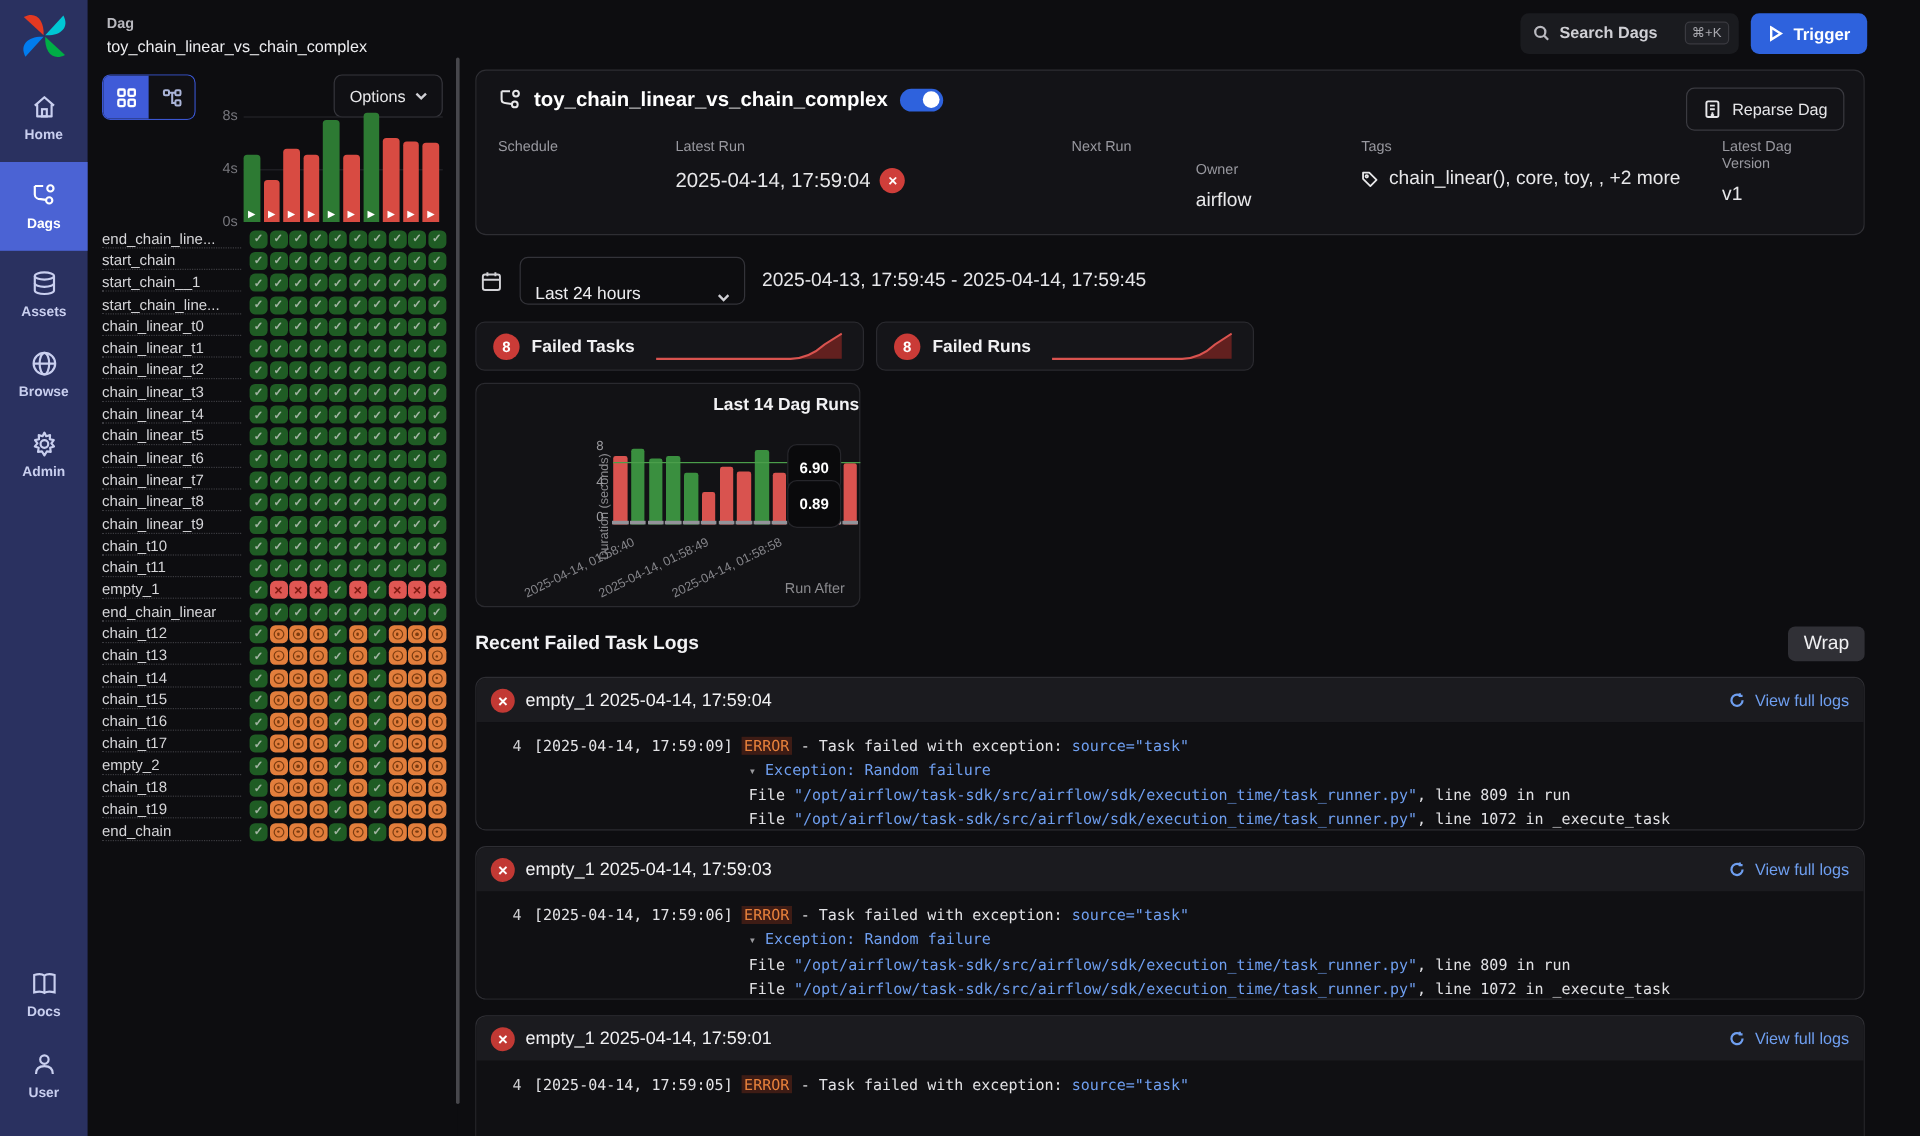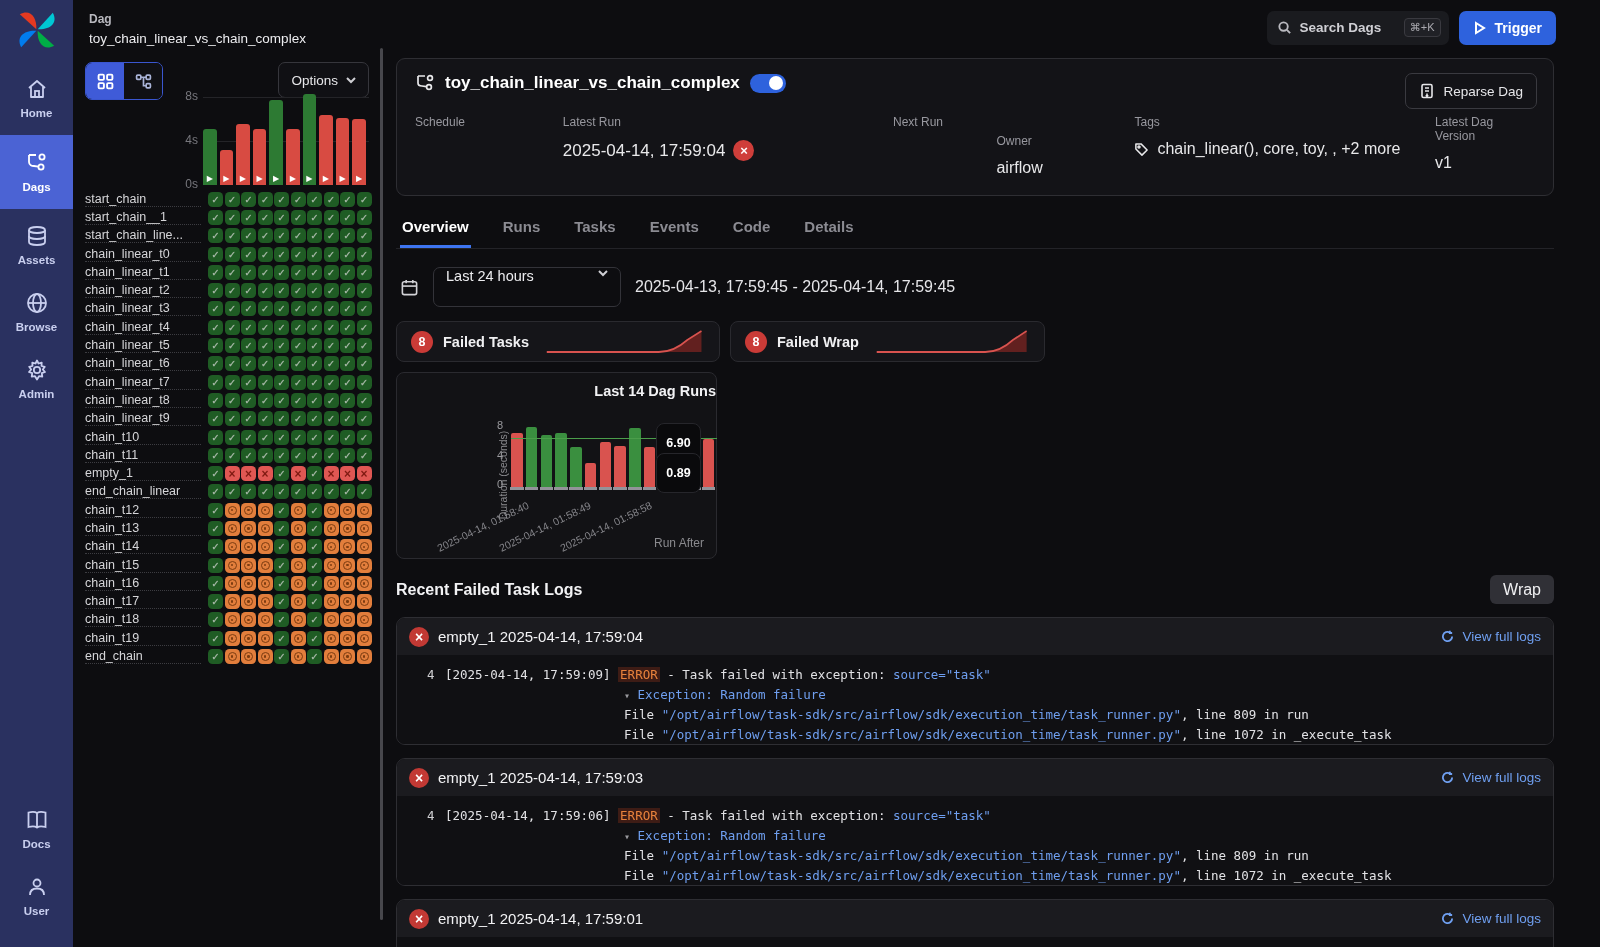--- a/index.html
+++ b/index.html
@@ -100,21 +100,21 @@
   .tagicon { width:15px; height:15px; stroke:#e8e8ea; fill:none; stroke-width:1.6; }
 
   .tabs { display:flex; gap:30px; margin-top:14px; border-bottom:1px solid #232328; padding:0 4px; }
   .tab { font-size:15px; color:#8b8b92; font-weight:bold; padding:8px 2px 10px 2px; cursor:pointer;
          border-bottom:3px solid transparent; }
   .tab.active { color:#fff; border-bottom-color:#3d74f0; }
 
   .time-row { display:flex; align-items:center; gap:14px; margin-top:18px; padding-left:4px; }
   .time-row svg.cal { width:19px; height:19px; stroke:#d2d2d6; fill:none; stroke-width:1.7; }
   .range-select { width:188px; height:40px; border:1px solid #333339; border-radius:7px; display:flex;
-                  align-items:flex-start; padding:0 12px; cursor:pointer; }
+                  align-items:flex-end; padding:0 12px; cursor:pointer; }
   .range-select .sel-text { font-size:14.5px; color:#ececef; }
   .range-select .chev { margin-left:auto; }
   .range-text { font-size:16px; color:#e6e6e9; }
 
   .metric-row { display:flex; gap:10px; margin-top:14px; }
   .metric-card { width:324px; height:41px; background:#151519; border:1px solid #2a2a2f; border-radius:8px;
                  display:flex; align-items:center; padding:0 14px; gap:10px; cursor:pointer; }
   .count-badge { width:22px; height:22px; border-radius:50%; background:#ca3b37; color:#fff; font-size:12.5px;
                  font-weight:bold; display:flex; align-items:center; justify-content:center; }
   .metric-label { font-size:14.5px; font-weight:bold; color:#f0f0f2; }
@@ -317,20 +317,35 @@
         <div class="mini-bar failed" style="left: 132.8px; height: 67.466px;">
           <span class="play">▶</span>
         </div>
         <div class="mini-bar failed" style="left: 149.4px; height: 66.36px;">
           <span class="play">▶</span>
         </div>
       </div>
 
     <div class="task-list" id="task-list">
         <div class="task-row">
+          <span class="task-label">end_chain_line...</span>
+          <div class="sq-wrap">
+            <span class="sq s"></span>
+            <span class="sq s"></span>
+            <span class="sq s"></span>
+            <span class="sq s"></span>
+            <span class="sq s"></span>
+            <span class="sq s"></span>
+            <span class="sq s"></span>
+            <span class="sq s"></span>
+            <span class="sq s"></span>
+            <span class="sq s"></span>
+          </div>
+        </div>
+        <div class="task-row">
           <span class="task-label">start_chain</span>
           <div class="sq-wrap">
             <span class="sq s"></span>
             <span class="sq s"></span>
             <span class="sq s"></span>
             <span class="sq s"></span>
             <span class="sq s"></span>
             <span class="sq s"></span>
             <span class="sq s"></span>
             <span class="sq s"></span>
@@ -648,20 +663,35 @@
             <span class="sq s"></span>
             <span class="sq u"></span>
             <span class="sq s"></span>
             <span class="sq u"></span>
             <span class="sq u"></span>
             <span class="sq u"></span>
           </div>
         </div>
         <div class="task-row">
           <span class="task-label">chain_t17</span>
+          <div class="sq-wrap">
+            <span class="sq s"></span>
+            <span class="sq u"></span>
+            <span class="sq u"></span>
+            <span class="sq u"></span>
+            <span class="sq s"></span>
+            <span class="sq u"></span>
+            <span class="sq s"></span>
+            <span class="sq u"></span>
+            <span class="sq u"></span>
+            <span class="sq u"></span>
+          </div>
+        </div>
+        <div class="task-row">
+          <span class="task-label">empty_2</span>
           <div class="sq-wrap">
             <span class="sq s"></span>
             <span class="sq u"></span>
             <span class="sq u"></span>
             <span class="sq u"></span>
             <span class="sq s"></span>
             <span class="sq u"></span>
             <span class="sq s"></span>
             <span class="sq u"></span>
             <span class="sq u"></span>
@@ -778,28 +808,20 @@
           </div>
           <div class="field-col" style="margin-left: auto;">
             <div class="field-label">Latest Dag Version</div>
             <div class="field-value">
               <span>v1</span>
             </div>
           </div>
         </div>
     </div>
 
-    <div class="tabs" id="tabs">
-        <div class="tab active">Overview</div>
-        <div class="tab">Runs</div>
-        <div class="tab">Tasks</div>
-        <div class="tab">Events</div>
-        <div class="tab">Code</div>
-        <div class="tab">Details</div>
-      </div>
 
     <div class="time-row">
       <svg class="cal" viewBox="0 0 20 20">
         <rect x="2.5" y="4" width="15" height="13.5" rx="2"></rect>
           <line x1="2.5" y1="8.5" x2="17.5" y2="8.5"></line>
         <line x1="6.5" y1="2" x2="6.5" y2="5.5"></line>
           <line x1="13.5" y1="2" x2="13.5" y2="5.5"></line>
       </svg>
       <div class="range-select">
         <span class="sel-text">Last 24 hours</span>
@@ -814,21 +836,21 @@
       <div class="metric-card">
         <div class="count-badge">8</div>
         <span class="metric-label">Failed Tasks</span>
         <svg class="spark" viewBox="0 0 180 28" preserveAspectRatio="none">
           <path d="M2 24 L128 24 C140 24 150 20 160 12 L176 3 L176 24 Z" fill="rgba(150,40,35,0.6)"></path>
           <path d="M2 24 L128 24 C140 24 150 20 160 12 L176 3" fill="none" stroke="#d9534f" stroke-width="1.8"></path>
         </svg>
       </div>
       <div class="metric-card" style="width:315px;">
         <div class="count-badge">8</div>
-        <span class="metric-label">Failed Wrap</span>
+        <span class="metric-label">Failed Runs</span>
         <svg class="spark" viewBox="0 0 180 28" preserveAspectRatio="none">
           <path d="M2 24 L128 24 C140 24 150 20 160 12 L176 3 L176 24 Z" fill="rgba(150,40,35,0.6)"></path>
           <path d="M2 24 L128 24 C140 24 150 20 160 12 L176 3" fill="none" stroke="#d9534f" stroke-width="1.8"></path>
         </svg>
       </div>
     </div>
 
     <div class="chart-card">
       <div class="chart-title">Last 14 Dag Runs</div>
       <div class="ylab">Duration (seconds)</div>

